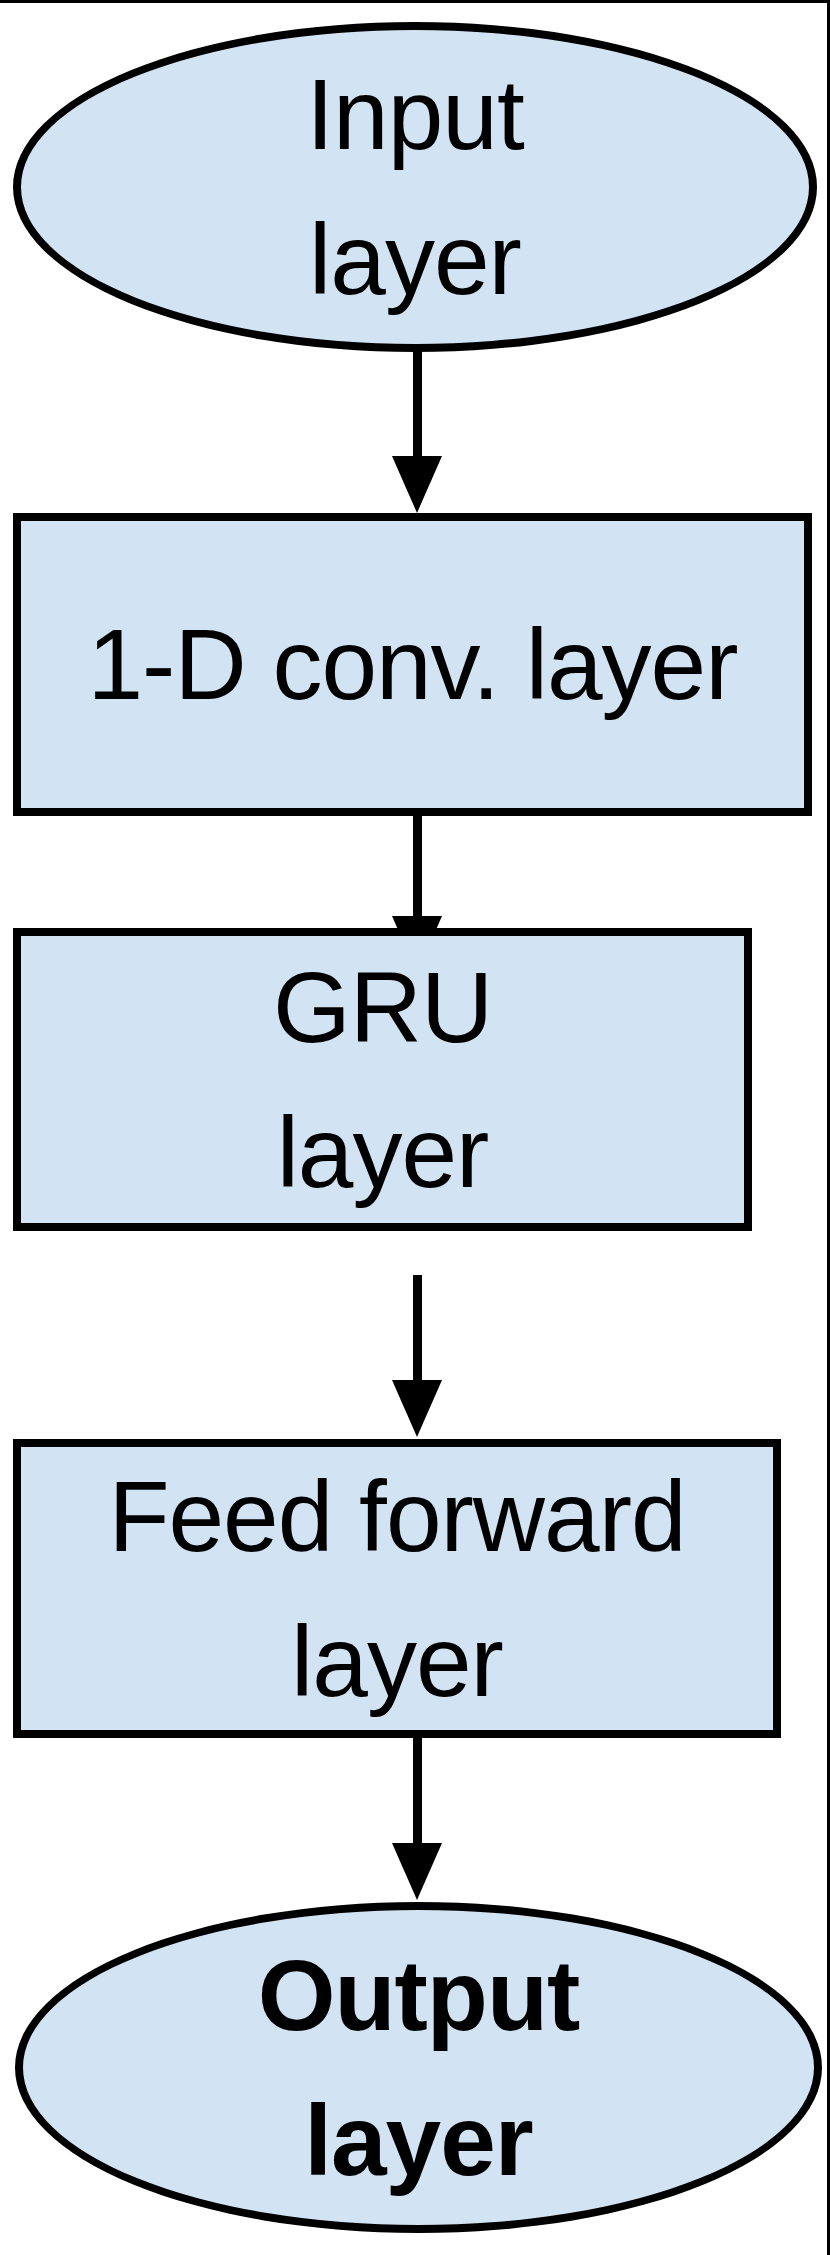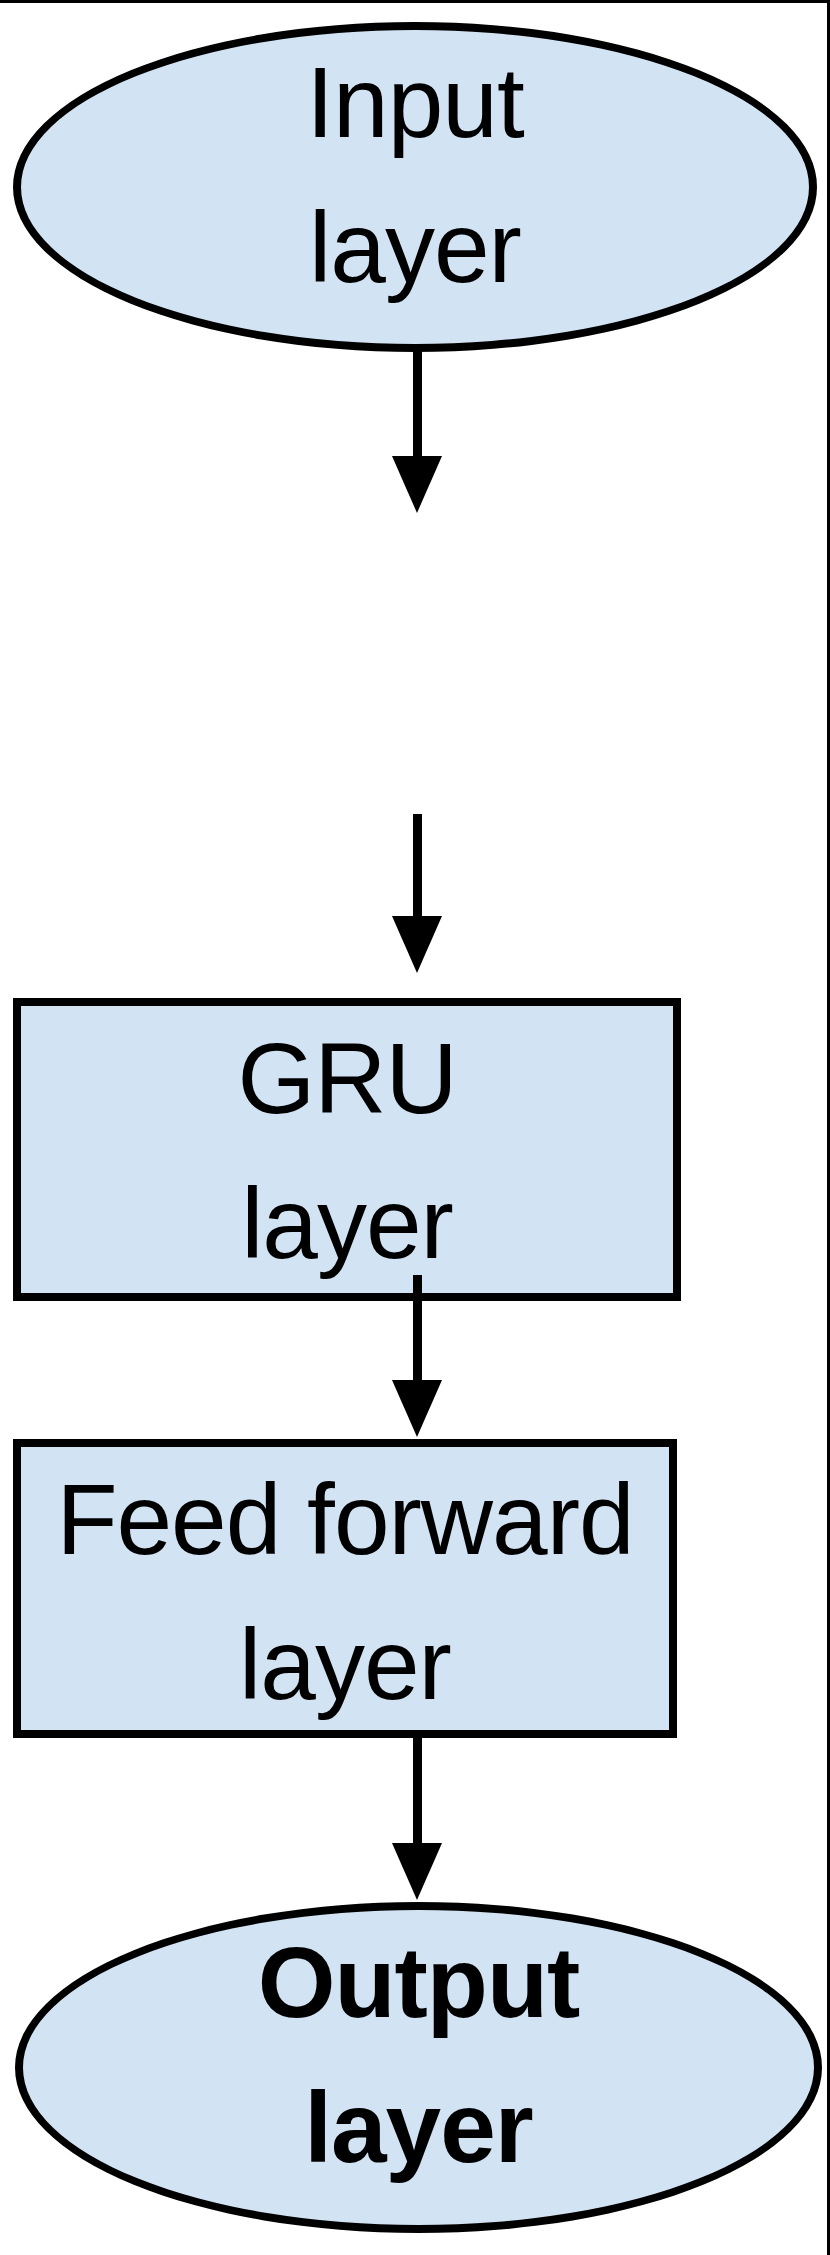--- a/index.html
+++ b/index.html
@@ -27,20 +27,21 @@
     left: 827px; top: 0;
     width: 3px; height: 2255px;
     background: #000000;
   }
   .node {
     position: absolute;
     box-sizing: border-box;
     background: #d2e4f4;
     border: 8px solid #000000;
     display: flex;
+    align-items: center;
     justify-content: center;
   }
   .node.ellipse { border-radius: 50%; }
   .node-label {
     white-space: pre-line;
     text-align: center;
     color: #000000;
     font-size: 100px;
     line-height: 1.45;
     letter-spacing: -1px;
@@ -67,33 +68,36 @@
   <div class="frame-right"></div>
 
   <div class="node ellipse" style="left:13px; top:22px; width:804px; height:330px;">
     <div class="node-label">Input
 layer</div>
   </div>
 
   <div class="arrow-shaft" style="left:413px; top:350px; height:112px;"></div>
   <div class="arrow-head" style="left:392px; top:456px;"></div>
 
+  <div class="node" style="left:13px; top:513px; width:799px; height:303px;">
+    <div class="node-label">1-D conv. layer</div>
+  </div>
 
   <div class="arrow-shaft" style="left:413px; top:814px; height:108px;"></div>
   <div class="arrow-head" style="left:392px; top:916px;"></div>
 
-  <div class="node" style="left:13px; top:998px; width:668px; height:303px;">
+  <div class="node" style="left:13px; top:928px; width:739px; height:303px;">
     <div class="node-label">GRU
 layer</div>
   </div>
 
   <div class="arrow-shaft" style="left:413px; top:1275px; height:108px;"></div>
   <div class="arrow-head" style="left:392px; top:1380px;"></div>
 
-  <div class="node" style="left:13px; top:1439px; width:664px; height:299px;">
+  <div class="node" style="left:13px; top:1439px; width:768px; height:299px;">
     <div class="node-label">Feed forward
 layer</div>
   </div>
 
   <div class="arrow-shaft" style="left:413px; top:1736px; height:110px;"></div>
   <div class="arrow-head" style="left:392px; top:1843px;"></div>
 
   <div class="node ellipse" style="left:15px; top:1902px; width:807px; height:331px;font-weight:bold;">
     <div class="node-label">Output
 layer</div>

